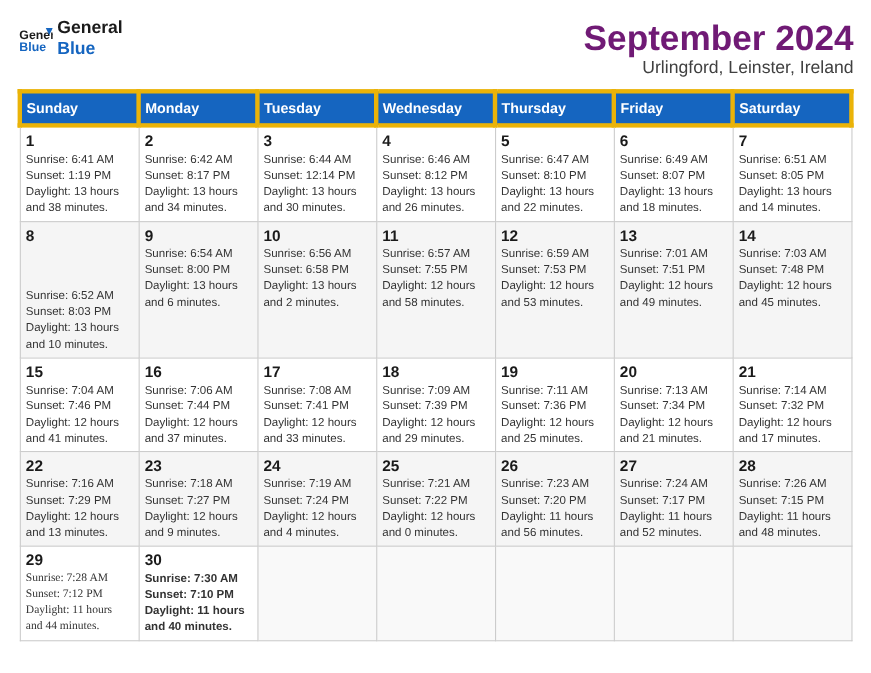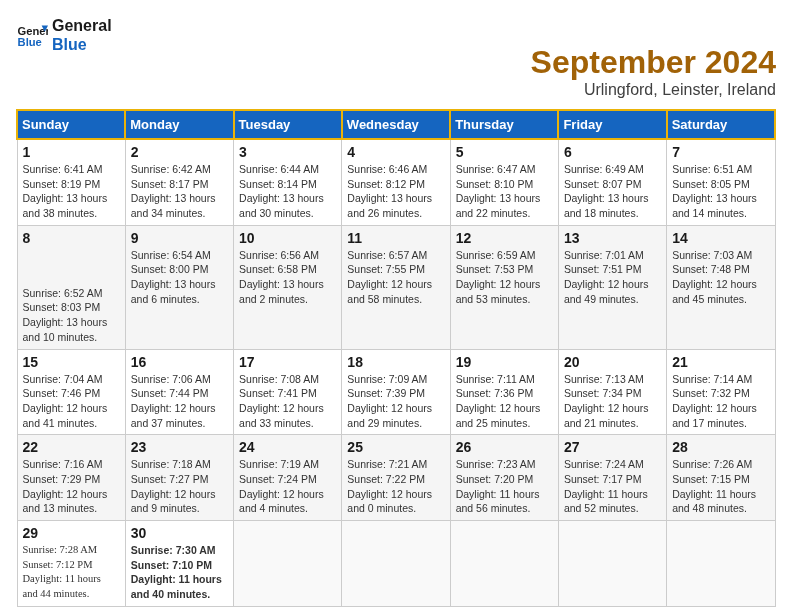--- a/index.html
+++ b/index.html
@@ -24,40 +24,39 @@
     .logo-icon {
       width: 32px;
       height: 32px;
     }
     .title-area {
       text-align: right;
     }
     .month-title {
       font-size: 32px;
       font-weight: bold;
-      color: #a16207;
-      margin-top: 28px;
+      color: #701a75;
     }
     .location-title {
       font-size: 16px;
       color: #404040;
     }
     .calendar {
       width: 100%;
       border-collapse: collapse;
       font-size: 11px;
     }
     .calendar th {
       background: #1565c0;
       color: #fff;
       padding: 6px 4px;
       text-align: left;
       font-size: 13px;
       font-weight: bold;
-      border: 2px solid #eab308;
+      border: 4px solid #eab308;
     }
     .calendar td {
       border: 1px solid #ccc;
       vertical-align: top;
       padding: 4px 5px;
       width: 108px;
       min-height: 80px;
     }
     .calendar tr:nth-child(even) td {
       background: #f5f5f5;
@@ -112,35 +111,35 @@
         <th>Thursday</th>
         <th>Friday</th>
         <th>Saturday</th>
       </tr>
   </thead>
   <tbody id="calendar-body">
       <tr>
         <td>
           <span class="day-num">1</span>
           <div class="day-info" style="white-space: pre-line;">Sunrise: 6:41 AM
-Sunset: 8:19 PM
+Sunset: 1:19 PM
 Daylight: 13 hours
 and 38 minutes.</div>
         </td>
         <td>
           <span class="day-num">2</span>
           <div class="day-info" style="white-space: pre-line;">Sunrise: 6:42 AM
 Sunset: 8:17 PM
 Daylight: 13 hours
 and 34 minutes.</div>
         </td>
         <td>
           <span class="day-num">3</span>
           <div class="day-info" style="white-space: pre-line;">Sunrise: 6:44 AM
-Sunset: 8:14 PM
+Sunset: 12:14 PM
 Daylight: 13 hours
 and 30 minutes.</div>
         </td>
         <td>
           <span class="day-num">4</span>
           <div class="day-info" style="white-space: pre-line;">Sunrise: 6:46 AM
 Sunset: 8:12 PM
 Daylight: 13 hours
 and 26 minutes.</div>
         </td>

